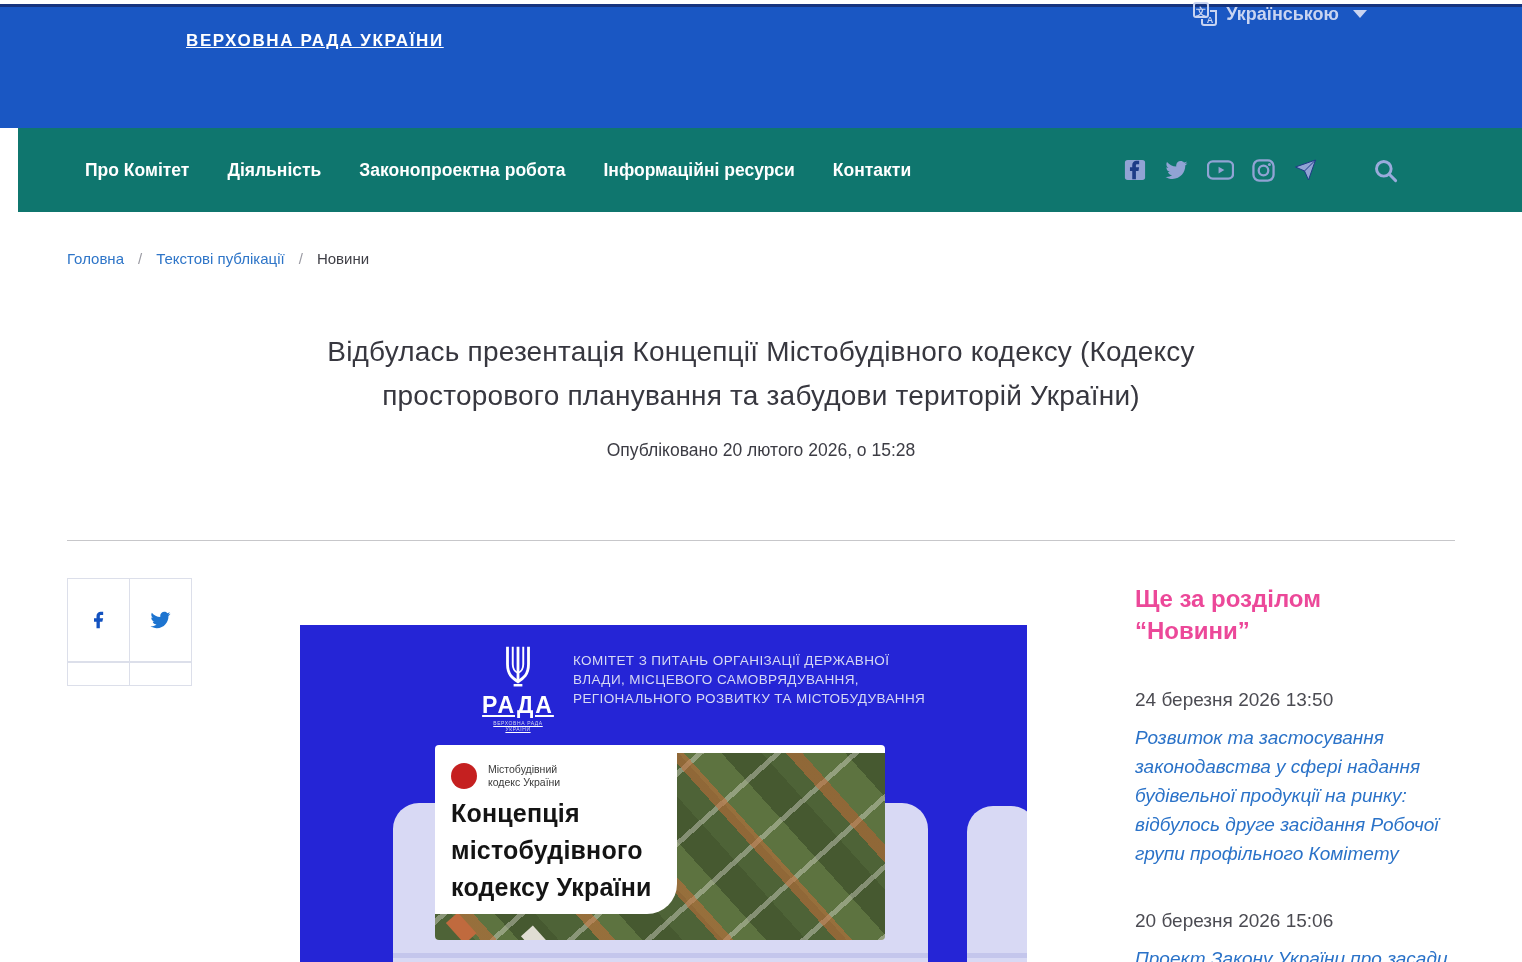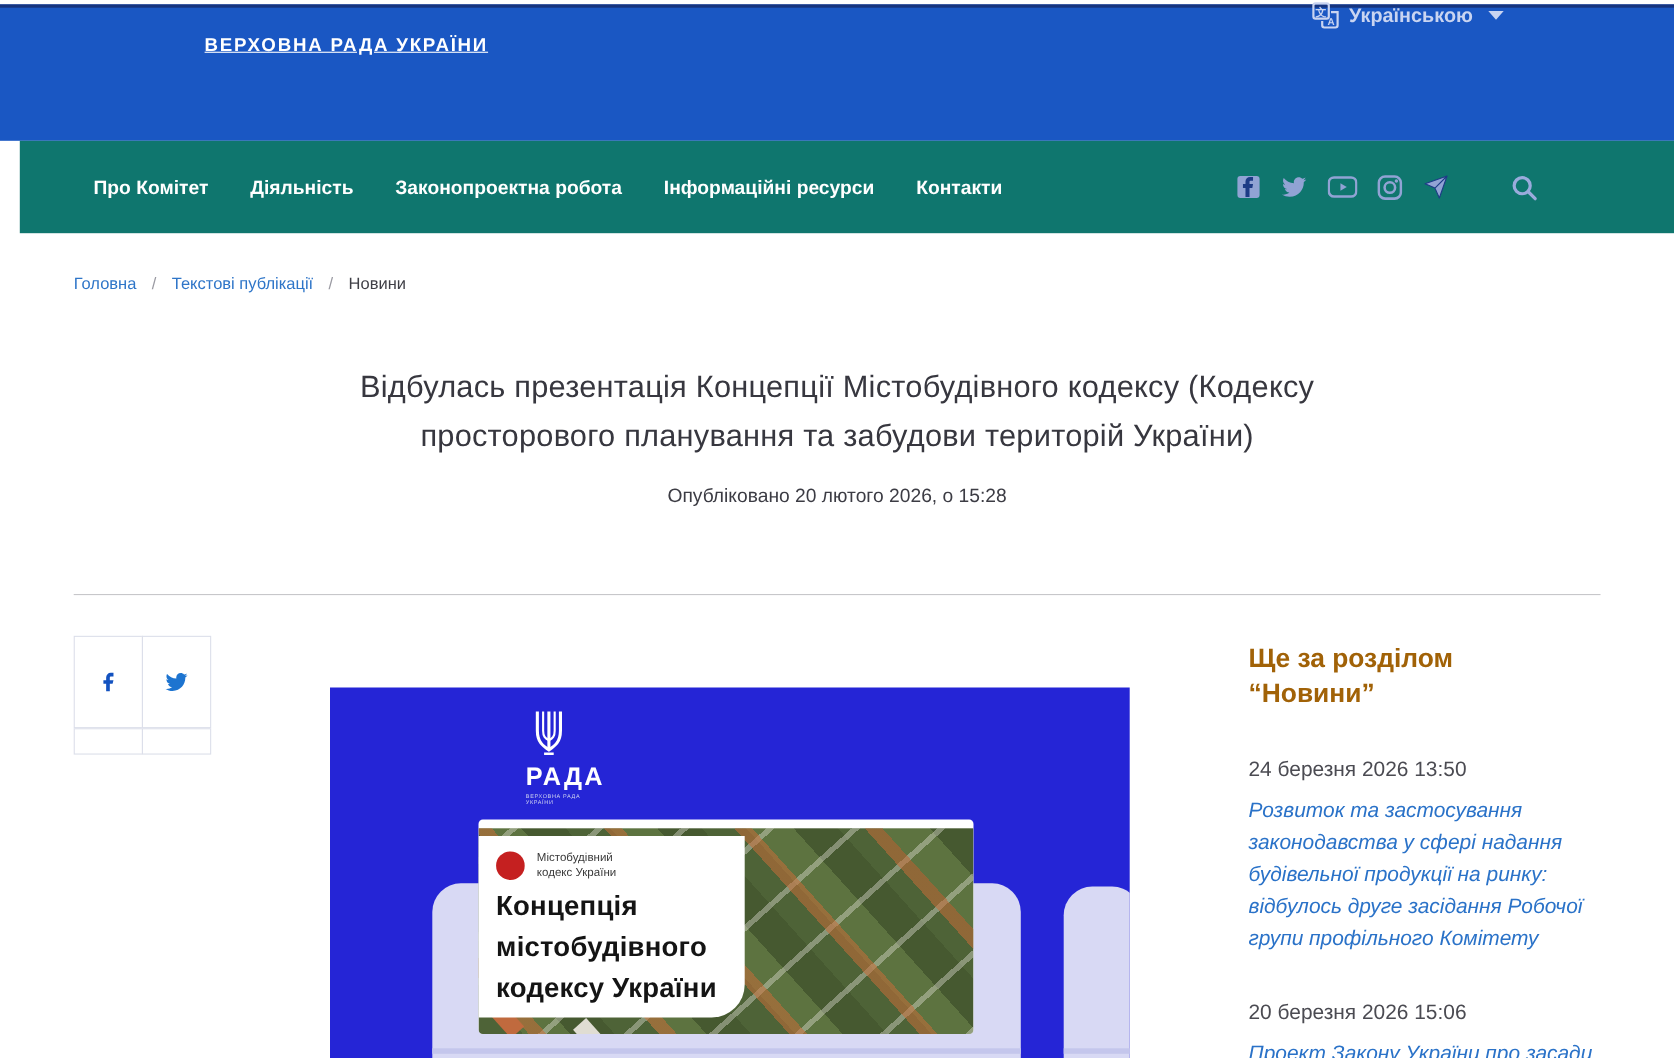--- a/index.html
+++ b/index.html
@@ -60,21 +60,21 @@
   .share-cell {
     width:63px; height:84px; border:1px solid #dcdfea; background:#fff;
     display:flex; align-items:center; justify-content:center; cursor:pointer; margin-right:-1px;
   }
   .share-cell.small { height:24px; cursor:default; }
   
   .promo {
     position:absolute; left:300px; top:625px; width:727px; height:337px;
     background:#2525d6; overflow:hidden;
   }
-  .rada-logo { position:absolute; left:178px; top:18px; width:80px; text-align:left; color:#fff; }
+  .rada-logo { position:absolute; left:178px; top:18px; width:80px; text-align:center; color:#fff;text-decoration:underline; }
   .rada-logo .trident { margin:0 auto; }
   .rada-logo .rada-word { font-size:23px; font-weight:bold; letter-spacing:2px; line-height:24px; }
   .rada-logo .rada-caption { font-size:5px; letter-spacing:0.6px; color:#cfd3f0; line-height:6px; margin-top:3px; }
   .committee-text {
     position:absolute; left:273px; top:26px; font-size:13.5px; line-height:19px;
     color:#d6d9f4; letter-spacing:0.4px;
   }
   .lav-window { position:absolute; background:#d8d9f4; border-radius:26px 26px 0 0; }
   .lav-window.left  { left:93px;  top:178px; width:535px; height:200px; }
   .lav-window.right { left:667px; top:181px; width:70px;  height:200px; }
@@ -92,33 +92,33 @@
   }
   .aerial-buildings {
     position:absolute; left:30px; top:30px; width:28px; height:16px; background:#c4683c;
     transform:rotate(48deg);
     box-shadow: 60px 28px 0 #cf7a45, 140px -8px 0 #b85f36, 215px 55px 0 #d8d5cc,
       90px 105px 0 #c06a3e, 200px 125px 0 #c97547, 300px 18px 0 #ba6239,
       330px 115px 0 #d0d0c8, 28px 150px 0 #c2703f, 258px 165px 0 #b96438,
       378px 66px 0 #cc7848, 150px 58px 0 #e0ddd3, 400px 120px 0 #c06a3e, 360px -10px 0 #cb7242;
   }
   .label-panel {
-    position:absolute; left:0; top:15px; width:242px; height:165px;
+    position:absolute; left:0; top:4px; width:242px; height:165px;
     background:#ffffff; border-bottom-right-radius:30px;
   }
   .badge-row { position:absolute; left:16px; top:14px; display:flex; align-items:center; }
   .badge-dot { width:26px; height:26px; border-radius:50%; background:#c52020; margin-right:11px; }
   .badge-label { font-size:10.5px; line-height:13px; color:#3a3a3a; }
   .card-heading {
     position:absolute; left:16px; top:46px; font-size:25px; line-height:37px;
     font-weight:bold; color:#141414; letter-spacing:0.2px;
   }
   
   .sidebar { position:absolute; left:1135px; top:583px; width:322px; }
-  .sidebar-heading { font-size:24px; line-height:32px; font-weight:bold; color:#a16207; }
+  .sidebar-heading { font-size:24px; line-height:32px; font-weight:bold; color:#ec4899; }
   .news-item { margin-top:42px; }
   .news-date { font-size:19px; color:#4b4b52; margin-bottom:12px; }
   .news-link { font-size:19px; line-height:29px; color:#2a72c8; cursor:pointer;font-style:italic; }
 </style>
 </head>
 <body>
 
 <div class="top-strip"></div>
 
 <div class="site-header">
@@ -223,20 +223,25 @@
       <path d="M12 2v20" fill="none" stroke="#ffffff" stroke-width="1.6"></path>
       <path d="M9 2v10c0 3 1 4 3 5 2-1 3-2 3-5V2" fill="none" stroke="#ffffff" stroke-width="1.1"></path>
       <path d="M9.5 24h5" stroke="#ffffff" stroke-width="1.4"></path>
     </svg>
     <div class="rada-word">РАДА</div>
     <div class="rada-caption">
       <div>ВЕРХОВНА РАДА</div>
       <div>УКРАЇНИ</div>
     </div>
   </div>
+  <div class="committee-text">
+    <div>КОМІТЕТ З ПИТАНЬ ОРГАНІЗАЦІЇ ДЕРЖАВНОЇ</div>
+    <div>ВЛАДИ, МІСЦЕВОГО САМОВРЯДУВАННЯ,</div>
+    <div>РЕГІОНАЛЬНОГО РОЗВИТКУ ТА МІСТОБУДУВАННЯ</div>
+  </div>
 
   <div class="lav-window left">
     <div class="win-line" style="top:150px;"></div>
   </div>
   <div class="lav-window right">
     <div class="win-line" style="top:147px;"></div>
   </div>
 
   <div class="photo-card">
     <div class="aerial">

